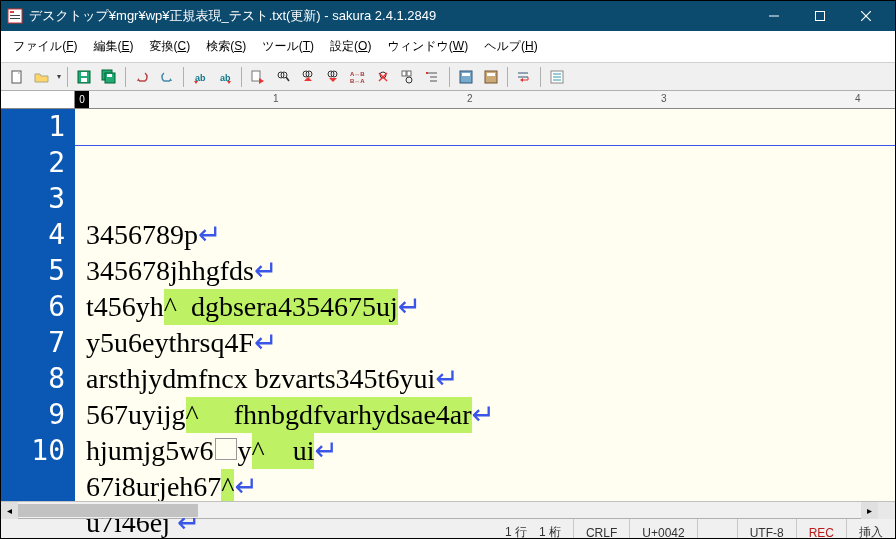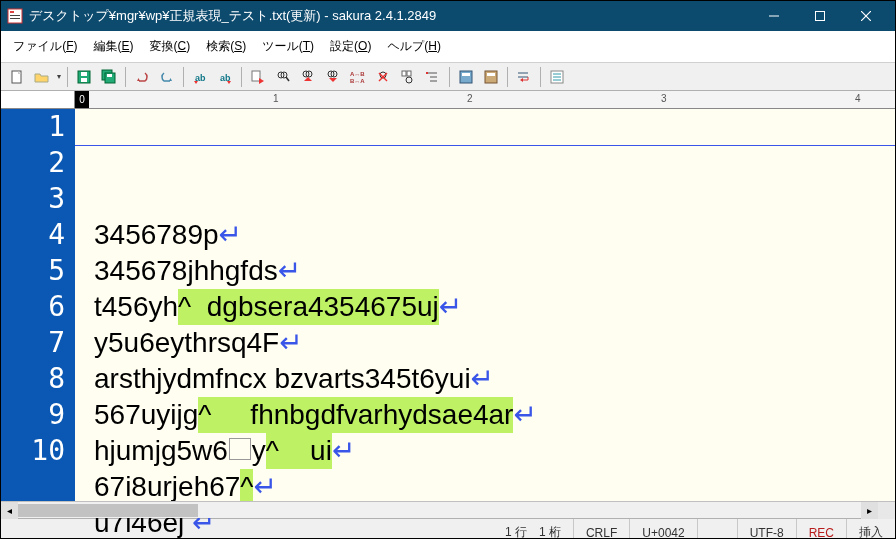--- a/index.html
+++ b/index.html
@@ -16,21 +16,21 @@
   .tbtn { width:24px; height:24px; display:flex; align-items:center; justify-content:center; border:1px solid transparent; }
   .tsep { width:1px; height:20px; background:#b0b0b0; margin:0 3px; }
   .tdrop { width:8px; text-align:center; font-size:8px; color:#404040; }
   .ruler { height:18px; background:#f4f4f4; border-bottom:1px solid #888; position:relative; display:flex; font-size:10px; color:#555; }
   .ruler .gutterspace { width:74px; background:#fff; border-right:1px solid #888; height:100%; position:relative; }
   .ruler .zero { position:absolute; left:74px; top:0; bottom:0; width:14px; background:#000; color:#fff; text-align:center; line-height:18px; }
   .ruler-ticks { position:absolute; left:88px; right:0; top:0; bottom:0; }
   .ruler-ticks span { position:absolute; top:2px; }
   .editor { position:relative; background:#fffef0; height:392px; display:flex; }
   .gutter { width:74px; background:#0a58b3; color:#fff; text-align:right; padding-right:10px; font-family:"Consolas","MS Gothic",monospace; font-size:28px; line-height:36px; }
-  .lines { flex:1; font-family:Liberation Sans, sans-serif; font-size:28px; line-height:36px; color:#000; white-space:pre; position:relative; padding-left:19px; }
+  .lines { flex:1; font-family:Liberation Serif, serif; font-size:28px; line-height:36px; color:#000; white-space:pre; position:relative; padding-left:11px; }
   .line { height:36px; display:flex; align-items:baseline; }
   .hl { background:#bef264; }
   .eol { color:#3a56e8; display:inline-block; }
   .spmark { color:#aaa; }
   .boxmark { display:inline-block; width:22px; height:22px; border:1.5px solid #999; margin:0 1px; vertical-align:middle; }
   .caretline-top { position:absolute; left:0; right:0; top:36px; border-top:1px solid #3a56e8; pointer-events:none; }
   .hscroll { height:17px; background:#f0f0f0; border-top:1px solid #c0c0c0; position:relative; }
   .hscroll .thumbL { position:absolute; left:0; top:0; width:17px; height:17px; background:#e0e0e0; text-align:center; line-height:17px; font-size:10px; }
   .hscroll .thumbR { position:absolute; right:17px; top:0; width:17px; height:17px; background:#e0e0e0; text-align:center; line-height:17px; font-size:10px; }
   .hscroll .vs { position:absolute; right:0; top:0; width:17px; height:17px; background:#e8e8e8; }
@@ -73,20 +73,21 @@
   </div>
 </div>
 
 <div class="menubar">
   <div class="menuitem"><span>ファイル</span>(<u>F</u>)</div>
   <div class="menuitem"><span>編集</span>(<u>E</u>)</div>
   <div class="menuitem"><span>変換</span>(<u>C</u>)</div>
   <div class="menuitem"><span>検索</span>(<u>S</u>)</div>
   <div class="menuitem"><span>ツール</span>(<u>T</u>)</div>
   <div class="menuitem"><span>設定</span>(<u>O</u>)</div>
+  <div class="menuitem"><span>ウィンドウ</span>(<u>W</u>)</div>
   <div class="menuitem"><span>ヘルプ</span>(<u>H</u>)</div>
 </div>
 
 <div class="toolbar">
   <div class="tbtn">
       <svg width="16" height="16">
         <rect x="3" y="2" width="9" height="12" fill="#fff" stroke="#555"></rect>
         <polygon points="9,2 12,5 9,5" fill="#ccc"></polygon>
       </svg>
     </div>

